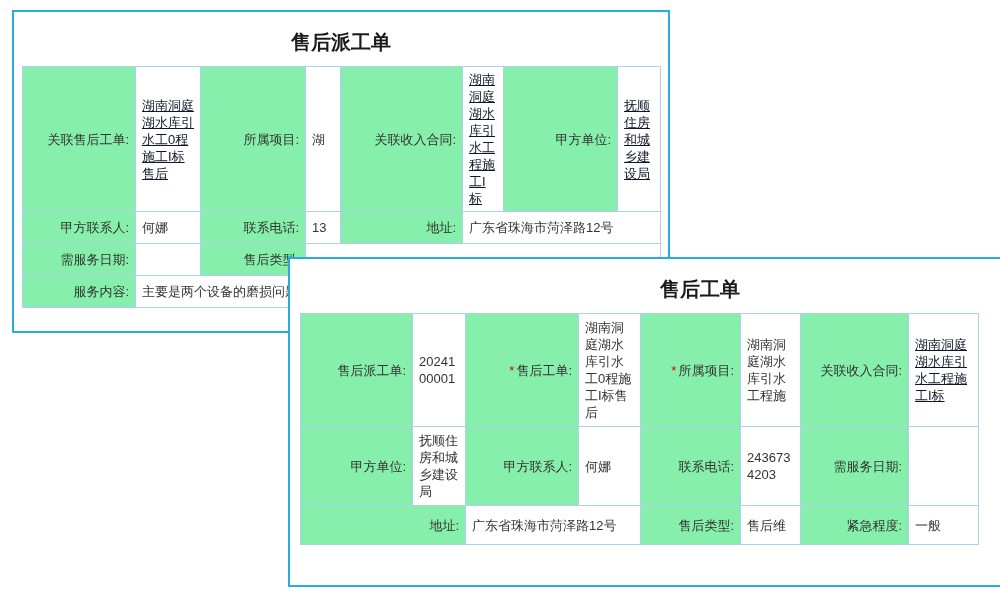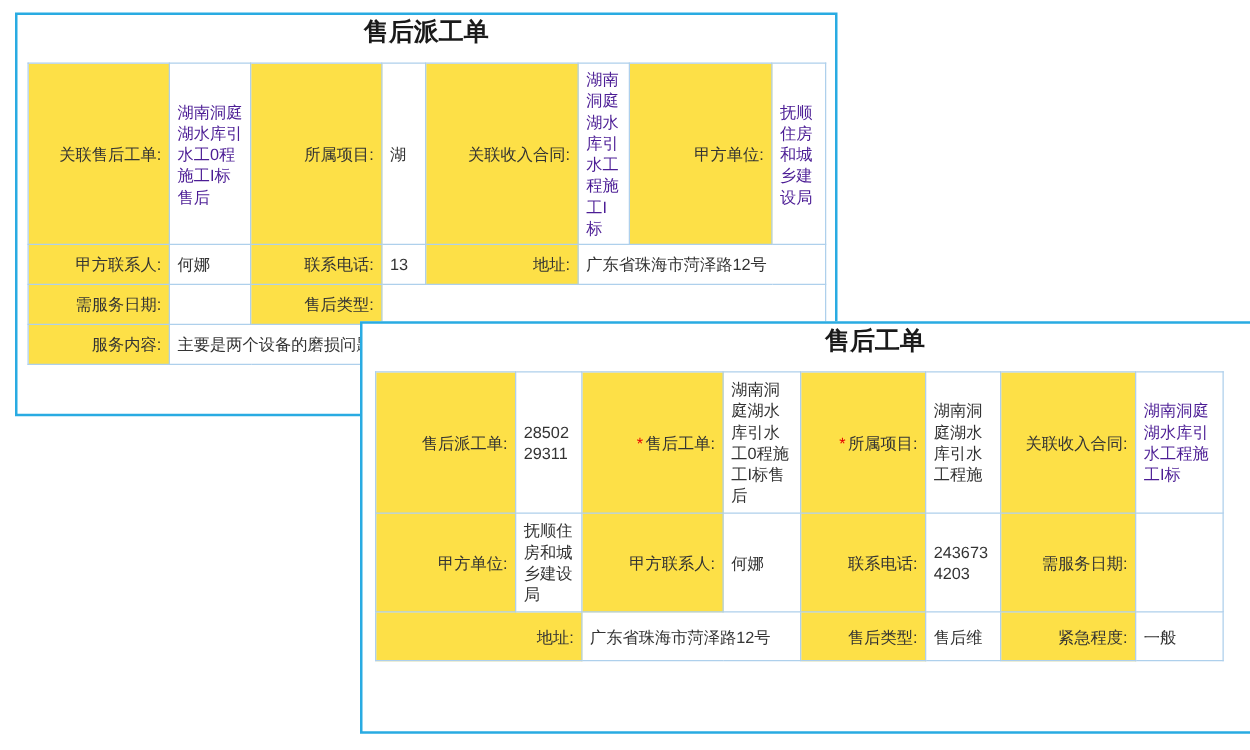--- a/index.html
+++ b/index.html
@@ -1,32 +1,32 @@
 <!DOCTYPE html>
 <html><head>
 <meta charset="utf-8">
 <style>
   html,body{margin:0;padding:0;background:#ffffff;width:1000px;height:600px;overflow:hidden;
     font-family:"Liberation Sans","DejaVu Sans",sans-serif;color:#333;}
   .panel{position:absolute;background:#fff;border:2px solid #29abe2;box-sizing:border-box;}
   #panel-dispatch{left:12px;top:10px;width:658px;height:323px;z-index:1;}
   #panel-order{left:288px;top:257px;width:824px;height:330px;z-index:2;}
   .panel-title{font-size:20px;font-weight:bold;color:#1a1a1a;text-align:center;
-    line-height:28px;margin-top:0;}
+    line-height:28px;margin-top:16px;}
   .groupbox{margin-top:10px;}
   #panel-dispatch .groupbox{margin-left:8px;width:638px;}
   #panel-order .groupbox{margin-left:10px;width:678px;}
   .group-header{box-sizing:border-box;height:33px;line-height:31px;background:#eef4fc;
     border:1px solid #c5daf1;padding-left:12px;font-size:13px;color:#333;}
   table.form{border-collapse:collapse;table-layout:fixed;margin-top:2px;width:100%;}
   table.form td{border:1px solid #aed0ec;font-size:13px;line-height:17px;
     padding:4px 6px;box-sizing:border-box;vertical-align:middle;}
-  td.lbl{background:#fde047;text-align:right;color:#333;}
+  td.lbl{background:#86efac;text-align:right;color:#333;}
   td.val{background:#ffffff;text-align:left;word-break:break-all;}
-  a.lnk{color:#4c1d95;cursor:pointer;word-break:break-all;}
+  a.lnk{color:#0f172a;text-decoration:underline;cursor:pointer;word-break:break-all;}
   .req{color:#e60000;margin-right:2px;}
 </style>
 </head>
 <body>
 
 <div class="panel" id="panel-dispatch">
   <div class="panel-title">售后派工单</div>
   <div class="groupbox">
     <table class="form">
       <colgroup>
@@ -83,21 +83,21 @@
           <col style="width:113px">
           <col style="width:62px">
         <col style="width:100px">
           <col style="width:60px">
           <col style="width:108px">
           <col style="width:70px">
       </colgroup>
       <tbody>
           <tr>
         <td class="lbl" style="height:113px">售后派工单:</td>
-        <td class="val">2850229311</td>
+        <td class="val">2024100001</td>
         <td class="lbl"><span class="req">*</span><span>售后工单:</span></td>
         <td class="val">湖南洞庭湖水库引水工0程施工I标售后</td>
         <td class="lbl"><span class="req">*</span><span>所属项目:</span></td>
         <td class="val">湖南洞庭湖水库引水工程施</td>
         <td class="lbl">关联收入合同:</td>
         <td class="val"><a class="lnk">湖南洞庭湖水库引水工程施工I标</a></td>
       </tr>
       <tr>
         <td class="lbl" style="height:79px">甲方单位:</td>
         <td class="val">抚顺住房和城乡建设局</td>

